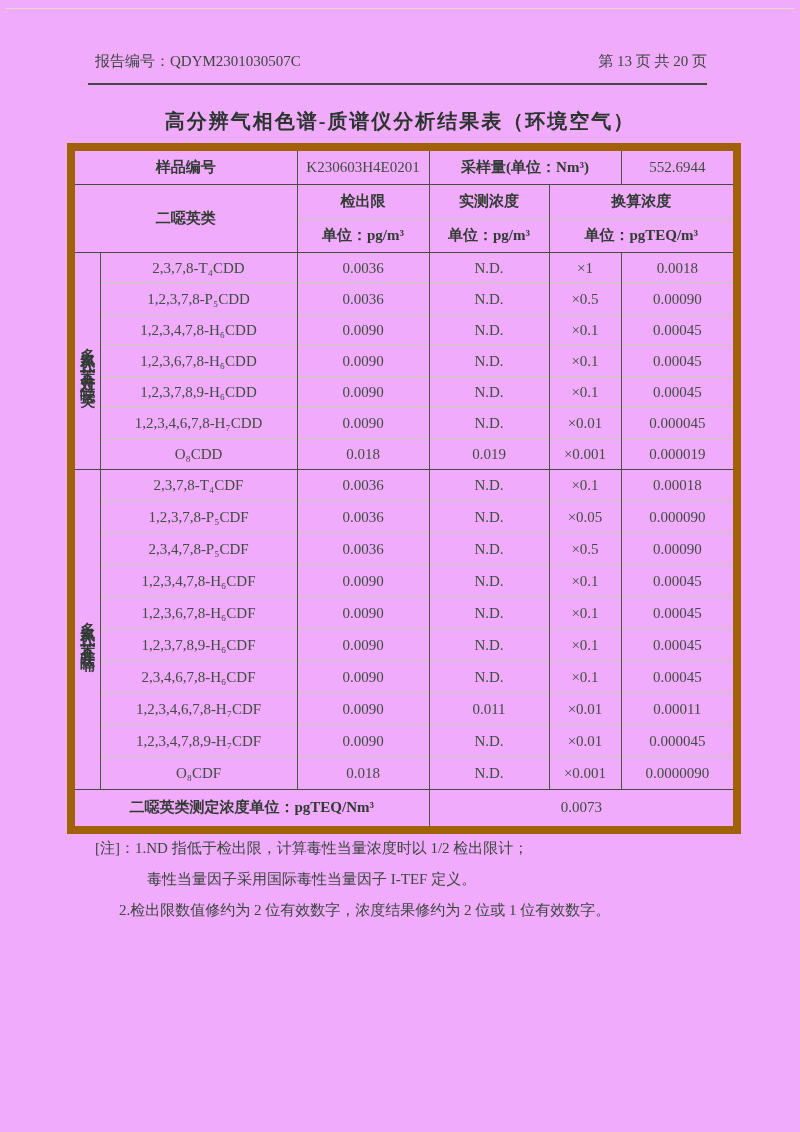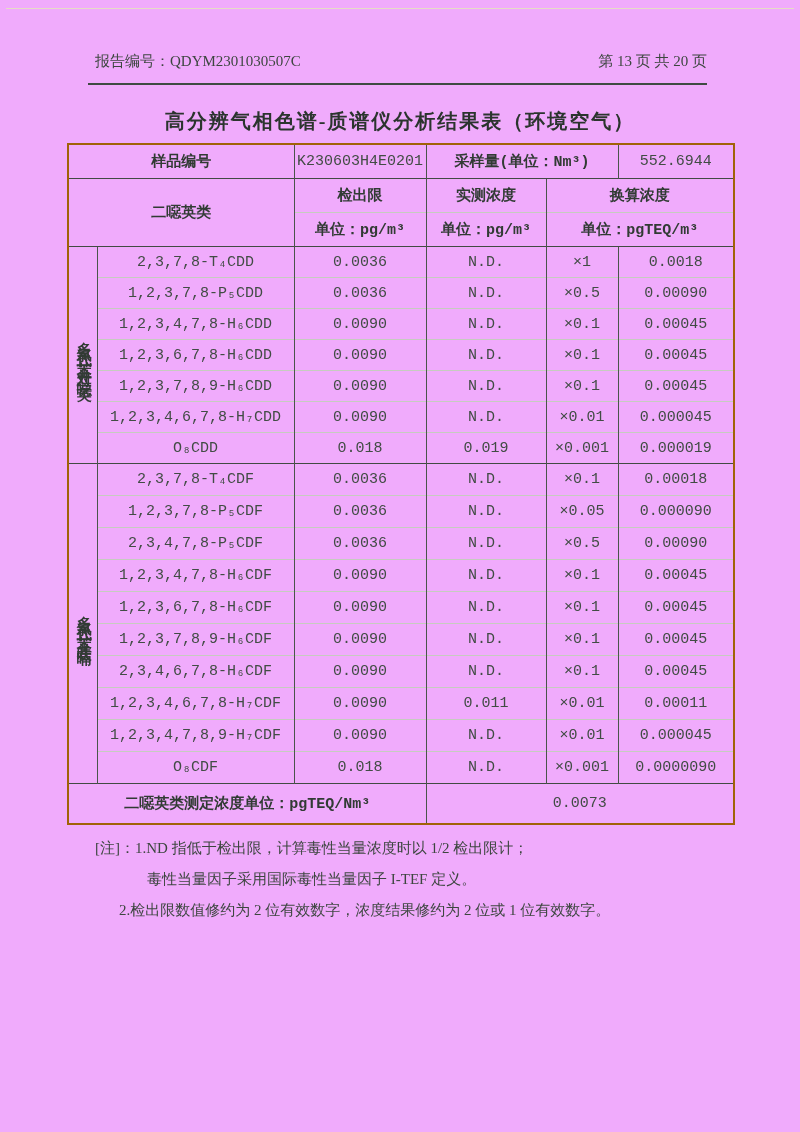--- a/index.html
+++ b/index.html
@@ -18,21 +18,21 @@
   .head-rule{position:absolute;top:83px;left:88px;width:619px;height:2px;background:#3f4a42;}
   .page-title{
     position:absolute;top:108px;left:0;width:100%;
     text-align:center;font-size:20px;font-weight:bold;letter-spacing:2px;color:#2b342e;
   }
   table.results{
     position:absolute;top:143px;left:67px;
     border-collapse:collapse;table-layout:fixed;width:666px;
     font-size:15px;
   }
-  table.results{border:2px solid #a16207;font-family:Liberation Mono, monospace;}
+  table.results{border:8px solid #a16207;}
   .results th,.results td{
     padding:0;text-align:center;vertical-align:middle;
     border-left:1.5px solid #4a544b;
     border-top:1px solid #c6cbbf;
     font-weight:normal;overflow:hidden;white-space:nowrap;
   }
   .results thead tr.sample-row th,.results thead tr.sample-row td{border-top:none;height:33px;}
   .results thead tr.head-row th{height:33px;}
   .results thead tr.head-row.dark-top th{border-top:1.5px solid #414b43;margin-left:7px;}
   .results .bold,.results th.bold{font-weight:bold;color:#313b34;}

